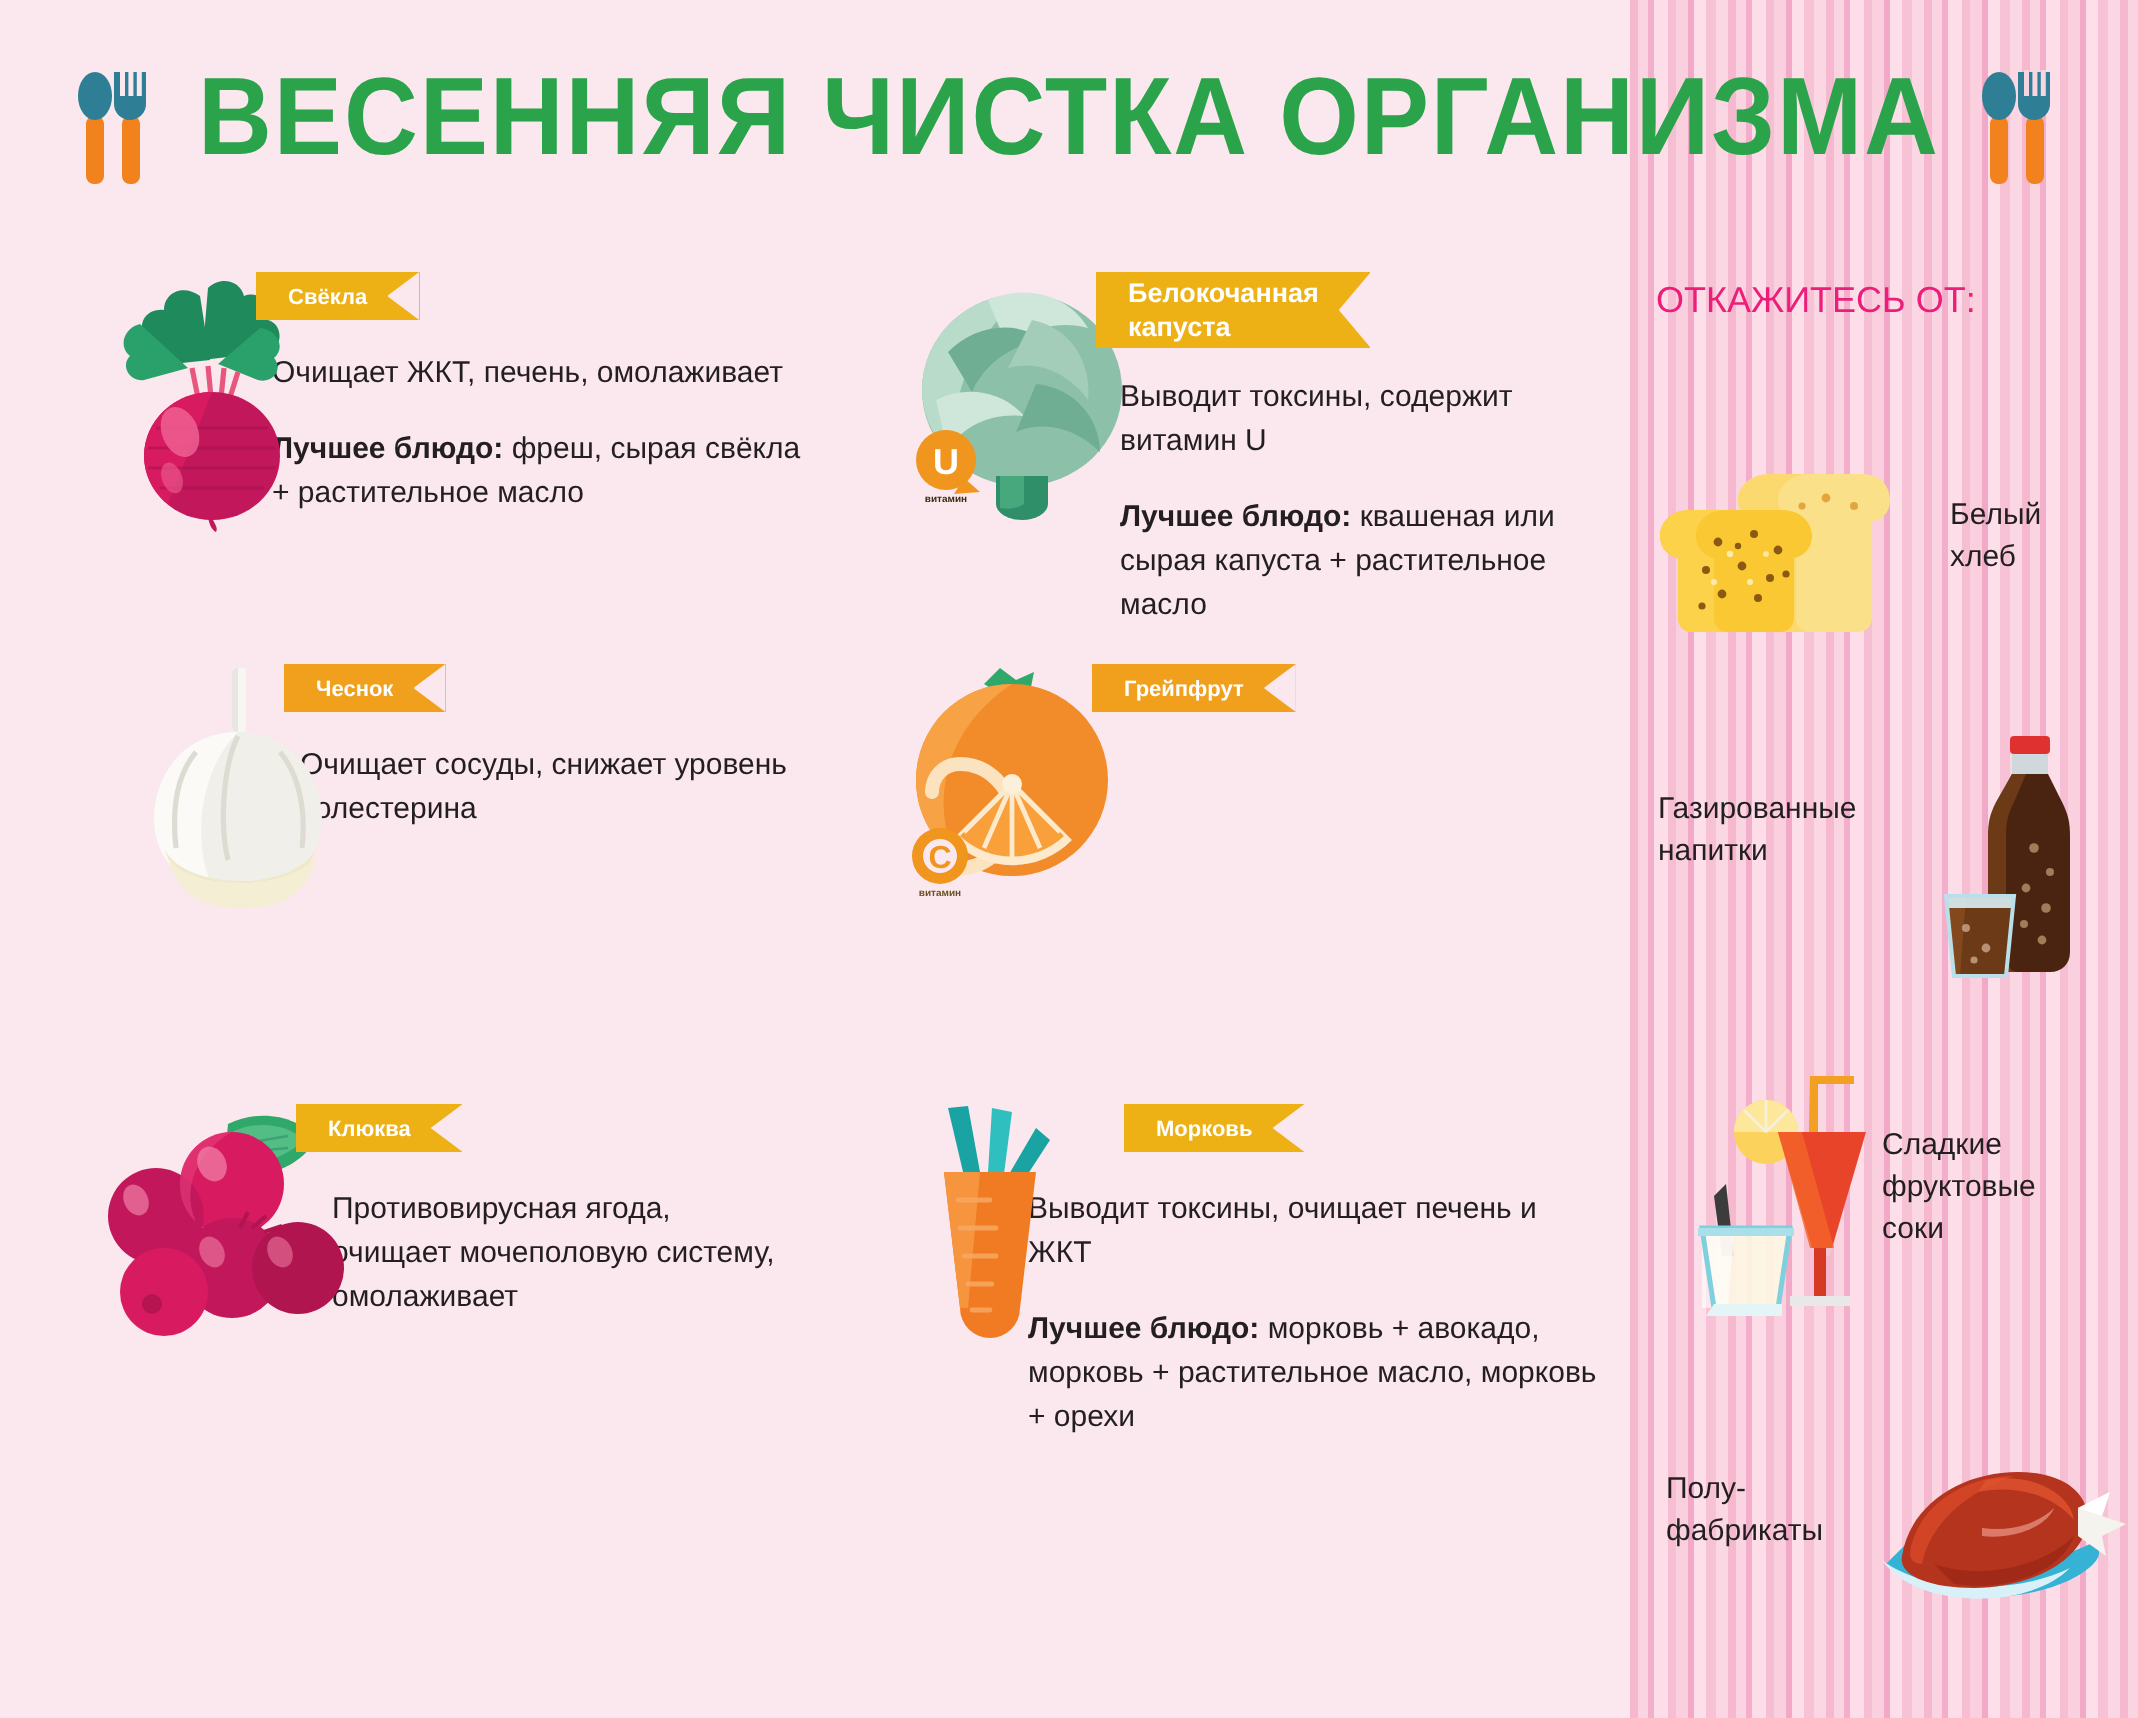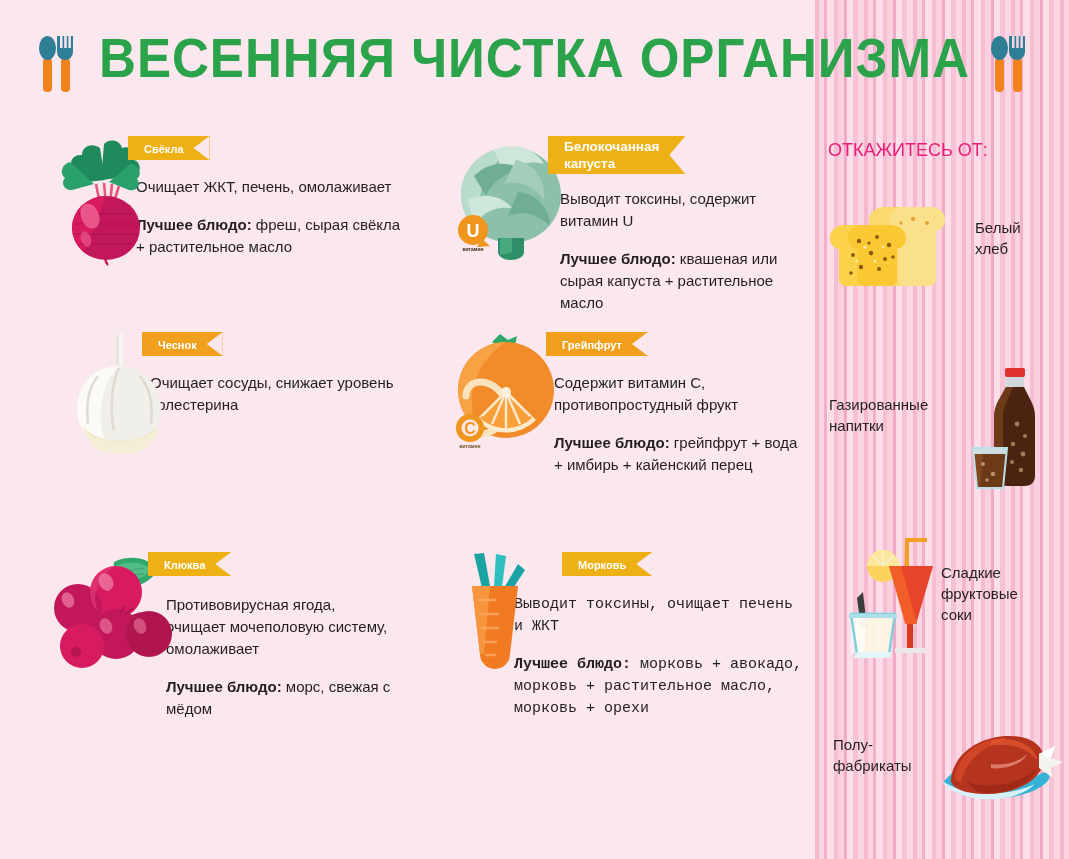--- a/index.html
+++ b/index.html
@@ -224,24 +224,20 @@
         <circle cx="22" cy="96" r="14" fill="#f0951d"></circle>
         <circle cx="22" cy="96" r="8.5" fill="#fbe7ee"></circle>
         <path d="M30 88 a12 12 0 0 1 0 16 l6 -8 z" fill="#f0951d"></path>
         <text x="22" y="102" font-family="'Liberation Sans',sans-serif" font-size="16" font-weight="bold" fill="#f0951d" text-anchor="middle">C</text>
         <text x="22" y="116" font-family="'Liberation Sans',sans-serif" font-size="5" font-weight="bold" fill="#6b5020" text-anchor="middle">витамин</text>
       </svg>
     </div>
     <div style="margin-left:98px;">
       <div class="ribbon orange">Грейпфрут</div>
     </div>
-    <div class="body-text" style="margin-left:106px;margin-top:16px;width:250px;">
-      <p>Содержит витамин С, противопростудный фрукт</p>
-      <p><b>Лучшее блюдо:</b><span> грейпфрут + вода + имбирь + кайенский перец</span></p>
-    </div>
   </div>
 
   <div class="block" style="left:52px;top:552px;width:360px;">
     <div class="illus" style="left:0;top:4px;">
       <svg width="120" height="115" viewBox="0 0 120 115">
         <path d="M62 6 c16 -8 36 -4 44 8 c-10 16 -32 22 -46 14 z" fill="#2fa86a"></path>
         <path d="M64 10 c12 -6 28 -4 36 4 c-10 10 -26 14 -38 8 z" fill="#53bd86"></path>
         <g stroke="#2f8f68" stroke-width="1.2" opacity=".6">
           <path d="M68 16 l24 -4"></path>
             <path d="M70 20 l22 -2"></path>
@@ -263,21 +259,20 @@
             <path d="M74 58 l7 -6"></path>
             <path d="M80 60 l9 -3"></path>
         </g>
       </svg>
     </div>
     <div style="margin-left:96px;">
       <div class="ribbon gold">Клюква</div>
     </div>
     <div class="body-text" style="margin-left:114px;margin-top:18px;width:230px;">
       <p>Противовирусная ягода, очищает мочеполовую систему, омолаживает</p>
-      <p><b>Лучшее блюдо:</b><span> морс, свежая с мёдом</span></p>
     </div>
   </div>
 
   <div class="block" style="left:448px;top:552px;width:360px;">
     <div class="illus" style="left:6px;top:0;">
       <svg width="80" height="140" viewBox="0 0 80 140">
         <path d="M28 36 l-8 -34 l10 -1 l6 33 z" fill="#1aa3a3"></path>
         <path d="M40 34 l2 -32 l10 2 l-4 31 z" fill="#2fbfbf"></path>
         <path d="M50 36 l14 -24 l7 6 l-13 20 z" fill="#1aa3a3"></path>
         <path d="M18 34 h46 l-8 68 a15 15 0 0 1 -30 0 z" fill="#f07b22"></path>
@@ -287,31 +282,31 @@
             <path d="M26 62 h18"></path>
             <path d="M28 76 h16"></path>
             <path d="M30 90 h12"></path>
             <path d="M32 103 h9"></path>
         </g>
       </svg>
     </div>
     <div style="margin-left:66px;padding-left:48px;">
       <div class="ribbon gold">Морковь</div>
     </div>
-    <div class="body-text" style="margin-left:66px;margin-top:18px;width:290px;font-family:Liberation Mono, monospace;">
+    <div class="body-text" style="margin-left:66px;margin-top:18px;width:290px;">
       <p>Выводит токсины, очищает печень и ЖКТ</p>
       <p><b>Лучшее блюдо:</b><span> морковь + авокадо, морковь + растительное масло, морковь + орехи</span></p>
     </div>
   </div>
 
   <div class="right-panel">
 
     <div class="refuse-title">ОТКАЖИТЕСЬ ОТ:</div>
 
-    <div class="refuse-row" style="top:197px;height:90px;">
+    <div class="refuse-row" style="top:227px;height:90px;">
       <div style="position:absolute;left:12px;top:0;">
         <svg width="130" height="90" viewBox="0 0 130 90">
           <path d="M58 10 h46 c9 0 14 6 14 13 c0 6 -4 10 -9 11 v48 c0 4 -3 7 -7 7 h-44 c-4 0 -7 -3 -7 -7 v-48 c-5 -1 -9 -5 -9 -11 c0 -7 7 -13 16 -13 z" fill="#fbe08a"></path>
           <path d="M58 10 h20 c-9 0 -16 6 -16 13 c0 6 4 10 9 11 v48 c0 4 3 7 7 7 h-20 c-4 0 -7 -3 -7 -7 v-48 c-5 -1 -9 -5 -9 -11 c0 -7 7 -13 16 -13 z" fill="#fcd96f"></path>
           <g fill="#e2a63c">
               <circle cx="86" cy="22" r="2.2"></circle>
               <circle cx="100" cy="26" r="2"></circle>
               <circle cx="74" cy="26" r="1.8"></circle>
             </g>
           <path d="M18 28 h46 c9 0 15 6 15 13 c0 6 -4 10 -9 11 v30 c0 4 -3 7 -7 7 h-44 c-4 0 -7 -3 -7 -7 v-30 c-5 -1 -9 -5 -9 -11 c0 -7 6 -13 15 -13 z" fill="#f9c832"></path>

